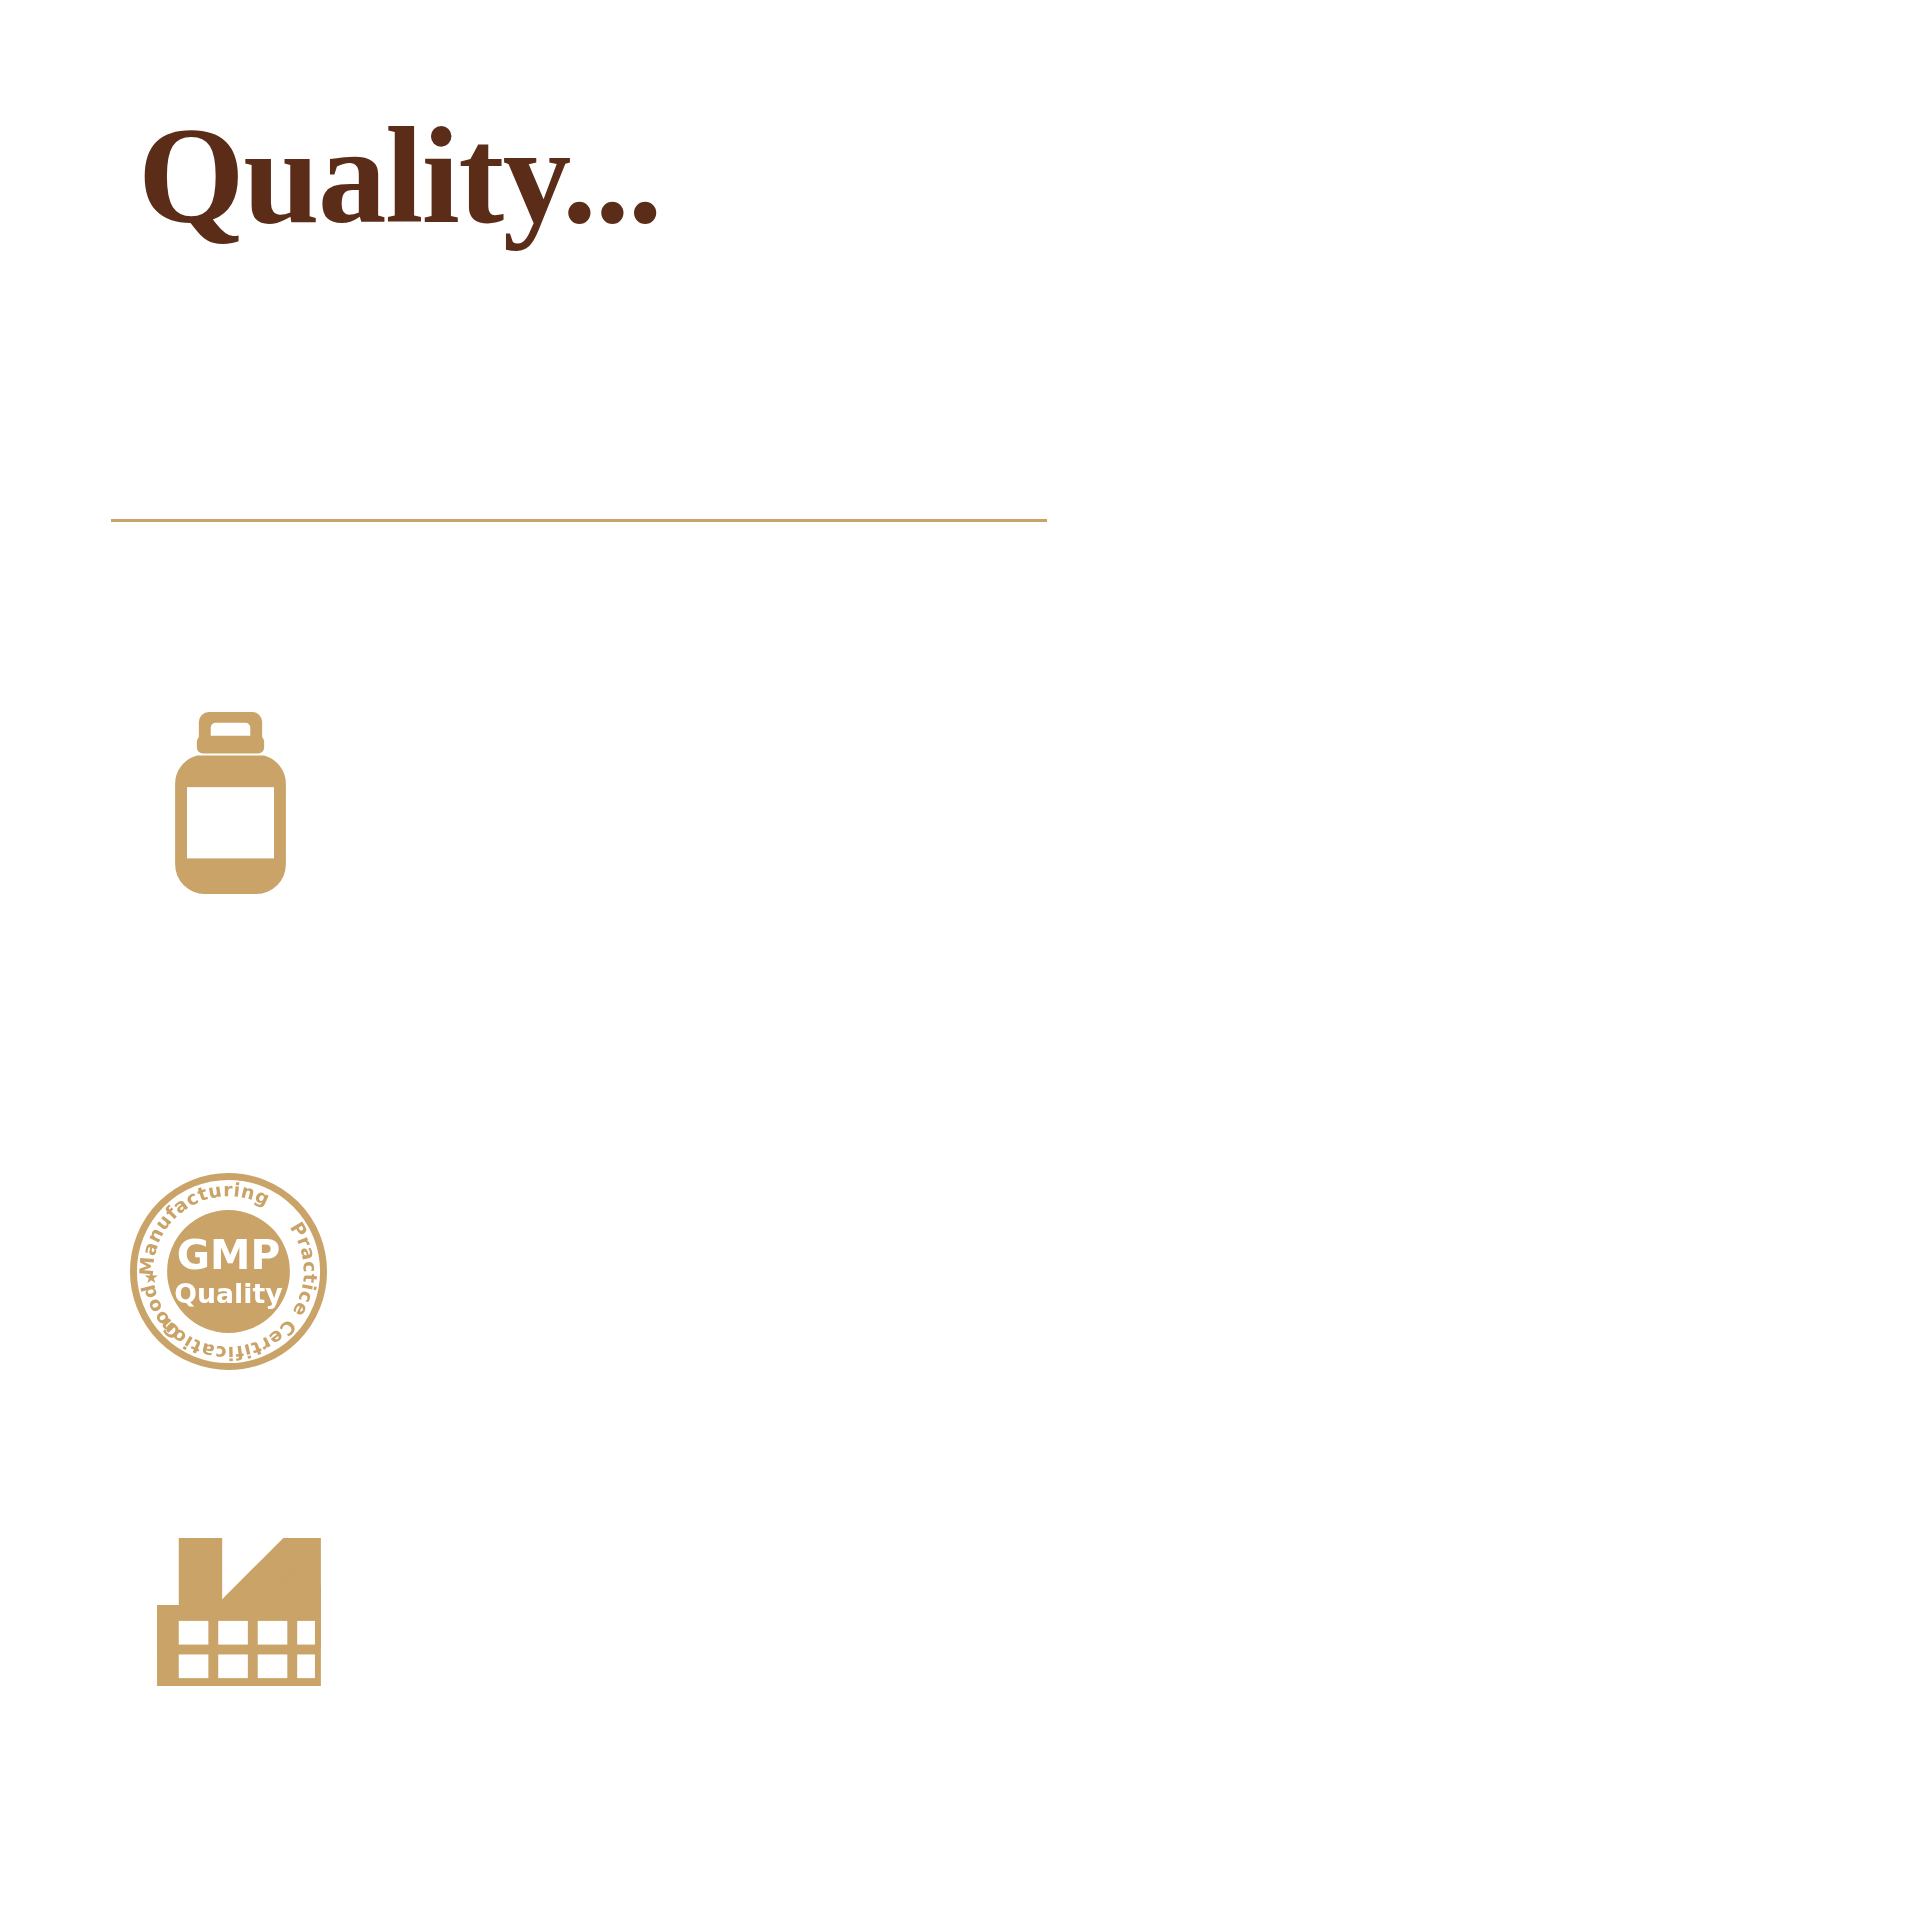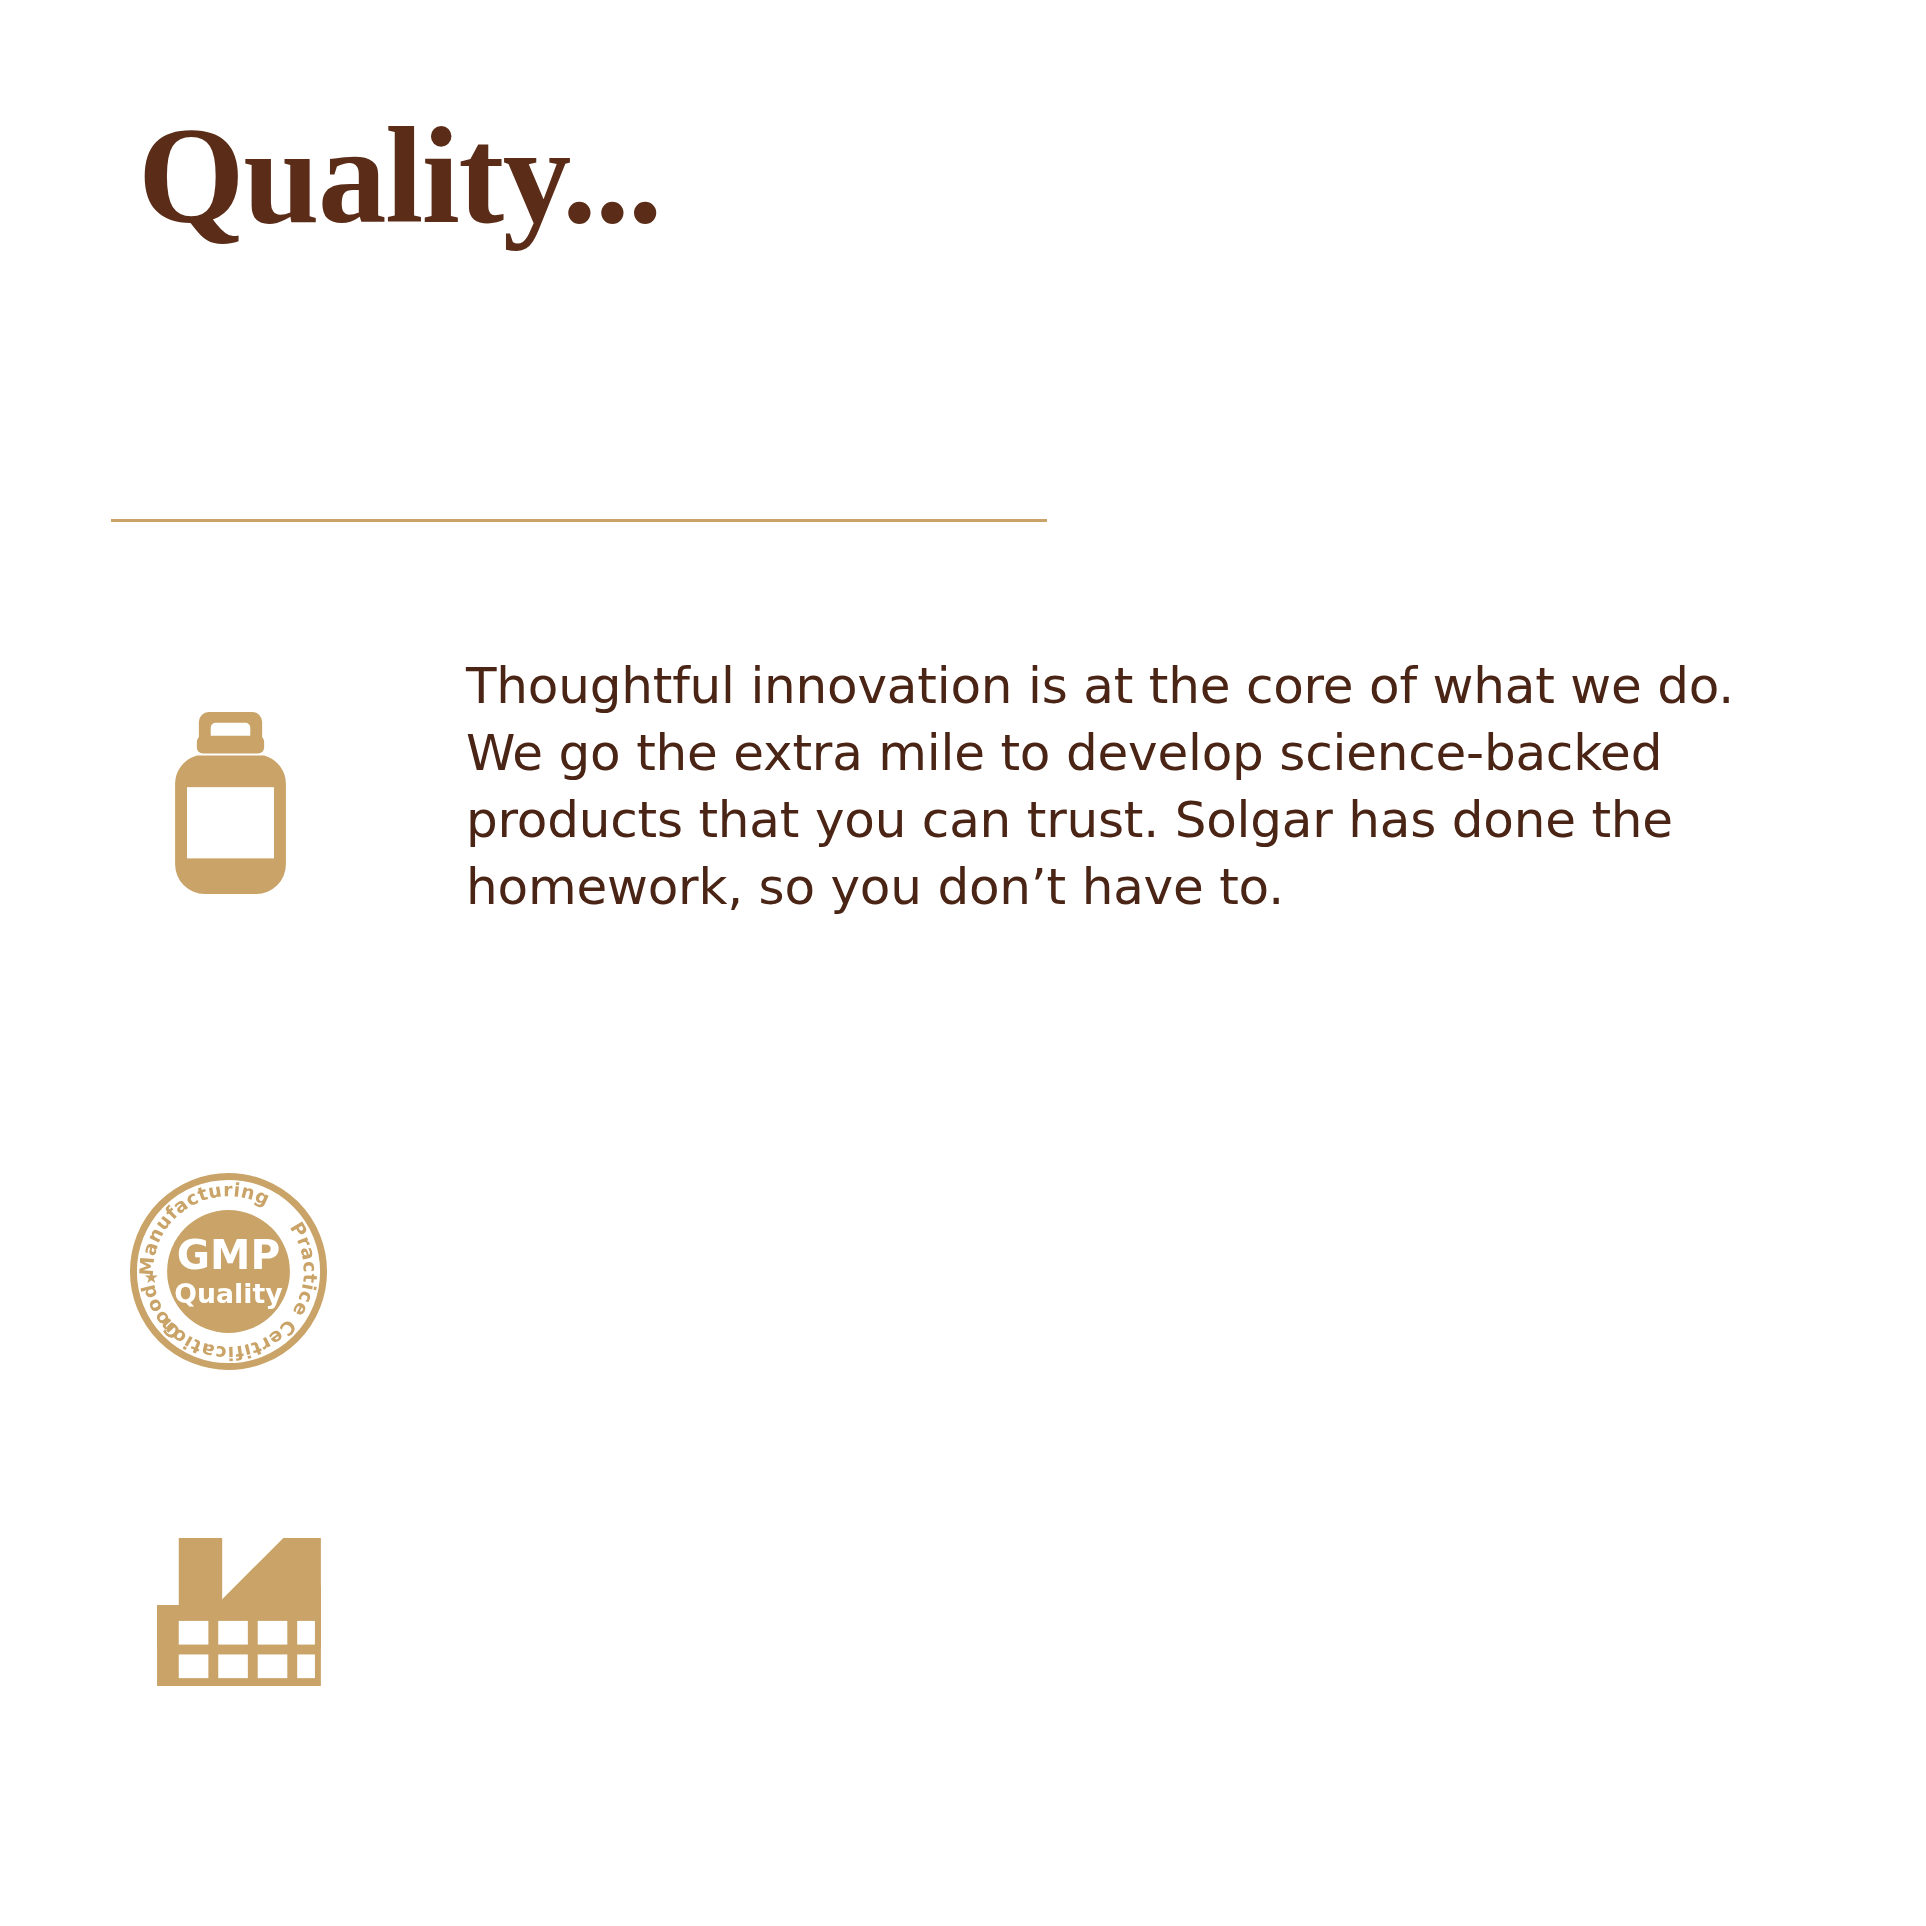--- a/index.html
+++ b/index.html
@@ -130,23 +130,20 @@
 
             <path d="M40 2 h44 a10 10 0 0 1 10 10 v20 h-12 v-14 a5 5 0 0 0 -5 -5 h-30 a5 5 0 0 0 -5 5 v14 h-12 v-20 a10 10 0 0 1 10 -10 z" fill="#C9A367"></path>
 
             <rect x="28" y="26" width="68" height="18" rx="6" fill="#C9A367"></rect>
 
             <path d="M6 76 a30 30 0 0 1 22 -30 h68 a30 30 0 0 1 22 30 v80 a30 30 0 0 1 -30 30 h-52 a30 30 0 0 1 -30 -30 z" fill="#C9A367"></path>
             <rect x="18" y="78" width="88" height="72" fill="#ffffff"></rect>
           </svg>
         </span>
       </div>
-      <div class="text-col">
-        <p class="body-text">Thoughtful innovation is at the core of what we do. We go the extra mile to develop science-backed products that you can trust. Solgar has done the homework, so you don’t have to.</p>
-      </div>
     </div>
 
     <div class="row row-2">
       <div class="icon-col row2-icon">
         <span class="gmp-seal">
           <svg width="203" height="203" viewBox="0 0 205 205" aria-hidden="true">
             <defs>
               <path id="arcTop" d="M 102.5 102.5 m -76 0 a 76 76 0 0 1 152 0" transform="rotate(-52 102.5 102.5)" fill="none"></path>
               <path id="arcBottom" d="M 102.5 102.5 m 76 0 a 76 76 0 0 1 -152 0" transform="rotate(-36 102.5 102.5)" fill="none"></path>
             </defs>

